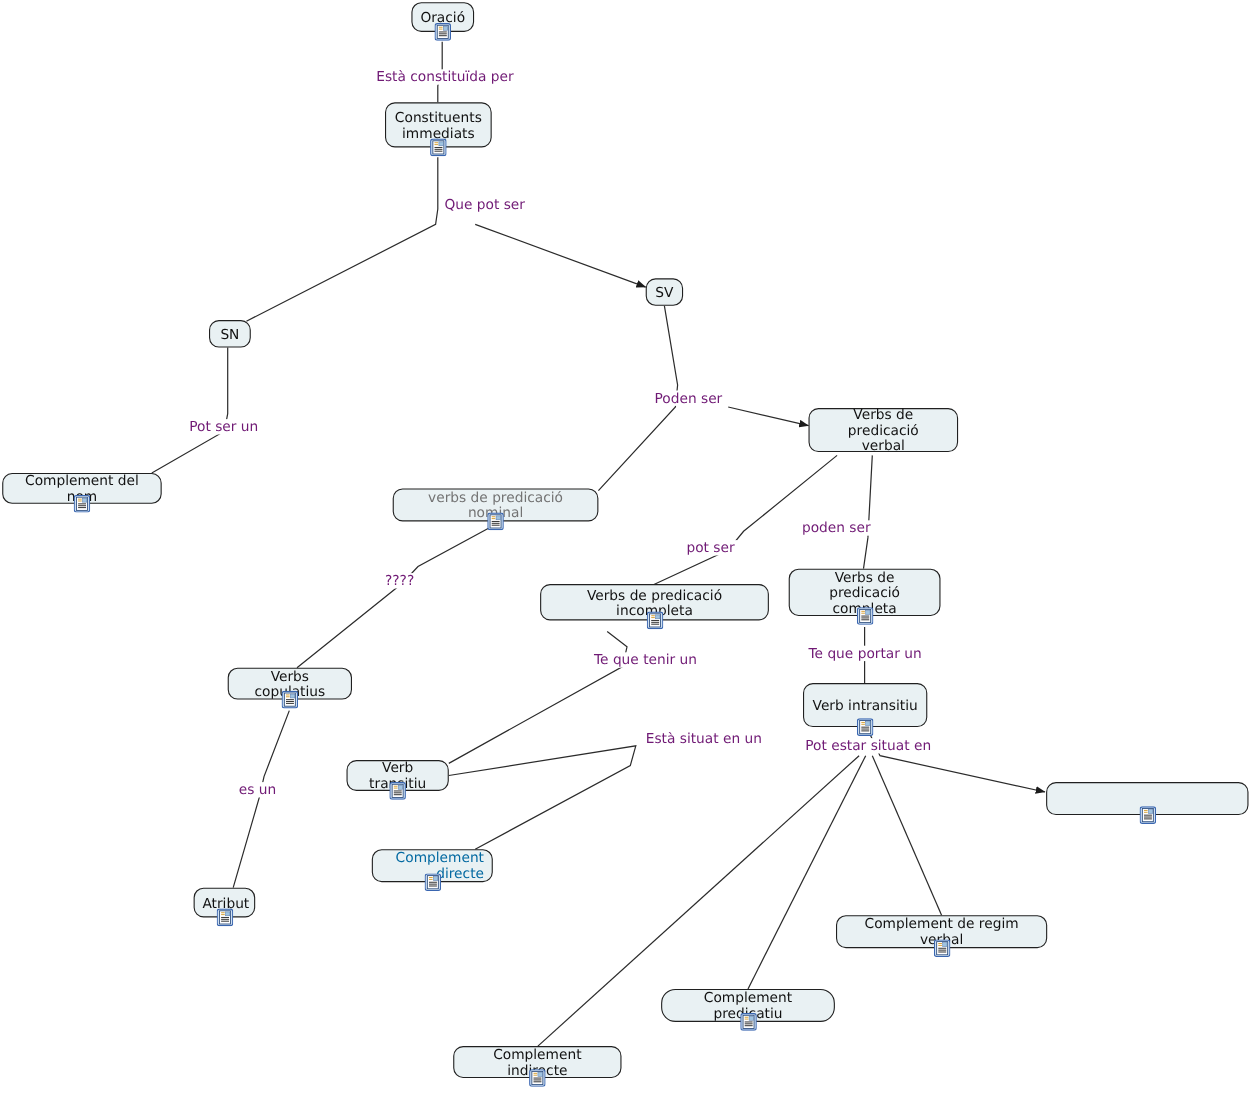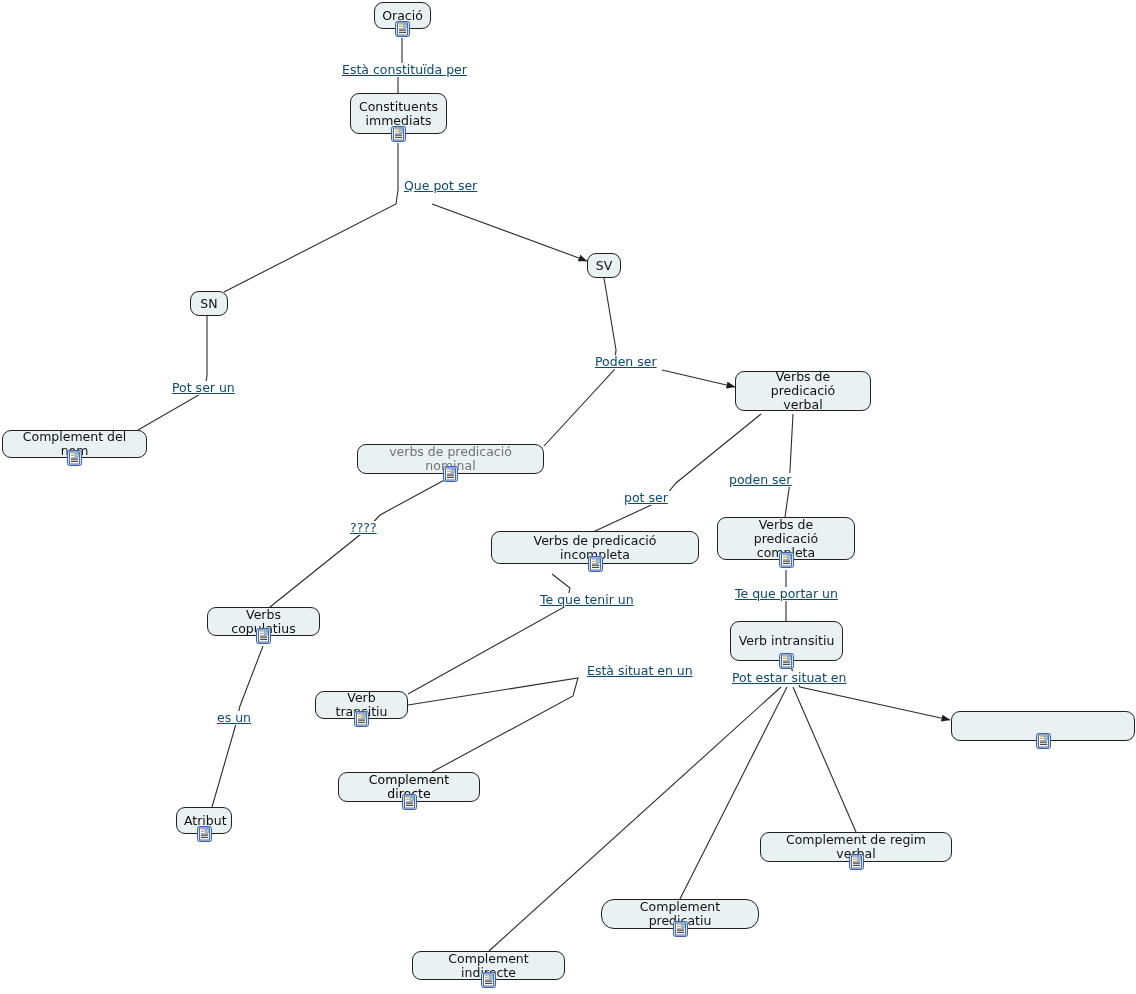--- a/index.html
+++ b/index.html
@@ -45,27 +45,26 @@
   .node-icon {
     position: absolute;
     width: 15px;
     height: 16px;
     left: 50%;
     margin-left: -7.5px;
     bottom: -9px;
   }
   .link-label {
     position: absolute;
-    color: #0c4a6e;
+    color: #701a75;
     font-size: 12.5px;
     line-height: 14px;
     white-space: nowrap;
     background: #ffffff;
     padding: 0 2px;
-    text-decoration: underline;
   }
 </style>
 </head>
 <body>
 
 <svg id="map-canvas" viewBox="0 0 1136 994" xmlns="http://www.w3.org/2000/svg">
   <defs>
     <marker id="arrowhead" markerWidth="9" markerHeight="7" refX="8.5" refY="3.5" orient="auto" markerUnits="userSpaceOnUse">
       <polygon points="0 0, 9 3.5, 0 7" fill="#1c1c1c"></polygon>
     </marker>
@@ -191,21 +190,21 @@
     <div class="node-box" style="left: 951px; top: 711px; width: 184px; height: 30px; background: rgb(233, 241, 243); border-color: rgb(32, 32, 32); color: rgb(17, 17, 17);"><span class="node-icon"><svg viewBox="0 0 15 16" xmlns="http://www.w3.org/2000/svg">
           <rect x="0.5" y="0.5" width="14" height="15" rx="2" ry="2" fill="#cfe0f2" stroke="#3a66b0" stroke-width="1"></rect>
           <rect x="2.5" y="2" width="10" height="12" fill="#fefefe" stroke="#30507f" stroke-width="0.8"></rect>
           <rect x="8" y="3" width="4" height="3.5" fill="#9fc3e0" stroke="#5d7fae" stroke-width="0.5"></rect>
           <rect x="4" y="3.3" width="3.3" height="0.9" fill="#d8a33a"></rect>
           <rect x="4" y="5" width="3.3" height="0.9" fill="#d8a33a"></rect>
           <rect x="4" y="7.6" width="7.2" height="0.9" fill="#333"></rect>
           <rect x="4" y="9.3" width="7.2" height="0.9" fill="#333"></rect>
           <rect x="4" y="11" width="7.2" height="0.9" fill="#333"></rect>
         </svg></span></div>
-    <div class="node-box" style="left: 338px; top: 772px; width: 142px; height: 30px; background: rgb(233, 241, 243); border-color: rgb(32, 32, 32); color: #000000;"><span class="node-label">Complement directe</span><span class="node-icon"><svg viewBox="0 0 15 16" xmlns="http://www.w3.org/2000/svg">
+    <div class="node-box" style="left: 338px; top: 772px; width: 110px; height: 30px; background: rgb(233, 241, 243); border-color: rgb(32, 32, 32); color: #0369a1; text-align: right;"><span class="node-label">Complement directe</span><span class="node-icon"><svg viewBox="0 0 15 16" xmlns="http://www.w3.org/2000/svg">
           <rect x="0.5" y="0.5" width="14" height="15" rx="2" ry="2" fill="#cfe0f2" stroke="#3a66b0" stroke-width="1"></rect>
           <rect x="2.5" y="2" width="10" height="12" fill="#fefefe" stroke="#30507f" stroke-width="0.8"></rect>
           <rect x="8" y="3" width="4" height="3.5" fill="#9fc3e0" stroke="#5d7fae" stroke-width="0.5"></rect>
           <rect x="4" y="3.3" width="3.3" height="0.9" fill="#d8a33a"></rect>
           <rect x="4" y="5" width="3.3" height="0.9" fill="#d8a33a"></rect>
           <rect x="4" y="7.6" width="7.2" height="0.9" fill="#333"></rect>
           <rect x="4" y="9.3" width="7.2" height="0.9" fill="#333"></rect>
           <rect x="4" y="11" width="7.2" height="0.9" fill="#333"></rect>
         </svg></span></div>
     <div class="node-box" style="left: 176px; top: 807px; width: 56px; height: 27px; background: rgb(233, 241, 243); border-color: rgb(32, 32, 32); color: rgb(17, 17, 17);"><span class="node-label">Atribut</span><span class="node-icon"><svg viewBox="0 0 15 16" xmlns="http://www.w3.org/2000/svg">

